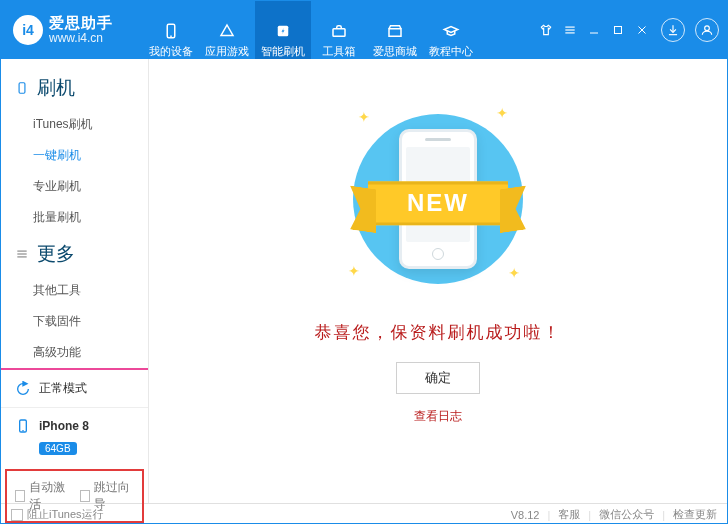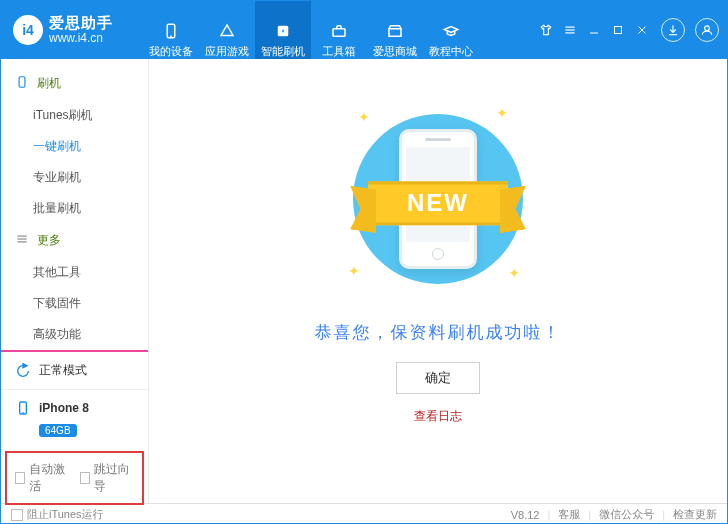--- a/index.html
+++ b/index.html
@@ -48,22 +48,22 @@
   display: flex; align-items: center; justify-content: center;
   margin-left: 4px; cursor: pointer;
 }
 .body { display: flex; height: calc(524px - 58px - 22px); }
 .sidebar {
   width: 148px; border-right: 1px solid #e8e8e8;
   display: flex; flex-direction: column;
   padding-top: 8px;
 }
 .sb-section-head {
-  display: flex; align-items: flex-start; gap: 8px;
-  padding: 8px 14px; color: #4d7c0f; font-size: 12px;
+  display: flex; align-items: center; gap: 8px;
+  padding: 8px 14px; color: #0c4a6e; font-size: 19px;
 }
 .sb-list { padding-left: 30px; }
 .sb-item {
   display: block; padding: 7px 2px;
   color: #555; font-size: 12px; cursor: pointer;
 }
 .sb-item.active { color: #1a8ce8; }
 .sb-spacer { flex: 1; }
 .sb-mode, .sb-device {
   display: flex; align-items: center; gap: 8px;
@@ -121,21 +121,21 @@
 }
 .ribbon-body::before, .ribbon-body::after {
   content: ""; position: absolute; top: 6px; width: 26px; height: 44px;
   background: #f2bb1e;
 }
 .ribbon-body::before { left: -18px; transform: skewY(8deg); clip-path: polygon(0 0,100% 0,100% 100%,0 100%,40% 50%); }
 .ribbon-body::after { right: -18px; transform: skewY(-8deg); clip-path: polygon(0 0,100% 0,60% 50%,100% 100%,0 100%); }
 .spark { position: absolute; color: #ffd84a; font-size: 14px; }
 .s1 { top: 10px; left: 50px; } .s2 { top: 6px; right: 60px; }
 .s3 { bottom: 20px; left: 40px; } .s4 { bottom: 18px; right: 48px; }
-.success-msg { margin-top: 22px; font-size: 17px; color: #3b82f6; letter-spacing: 2px; }
+.success-msg { margin-top: 22px; font-size: 17px; color: #b91c1c; letter-spacing: 2px; }
 .confirm-btn {
   margin-top: 18px; padding: 6px 28px; border: 1px solid #d0d0d0;
   background: #fff; font-size: 13px; cursor: pointer; color: #333;
 }
 .log-link { margin-top: 14px; font-size: 12px; color: #b91c1c; cursor: pointer; }
 .statusbar {
   height: 22px; border-top: 1px solid #e0e0e0;
   display: flex; align-items: center; padding: 0 10px;
   font-size: 11px; color: #888; gap: 14px;
 }

